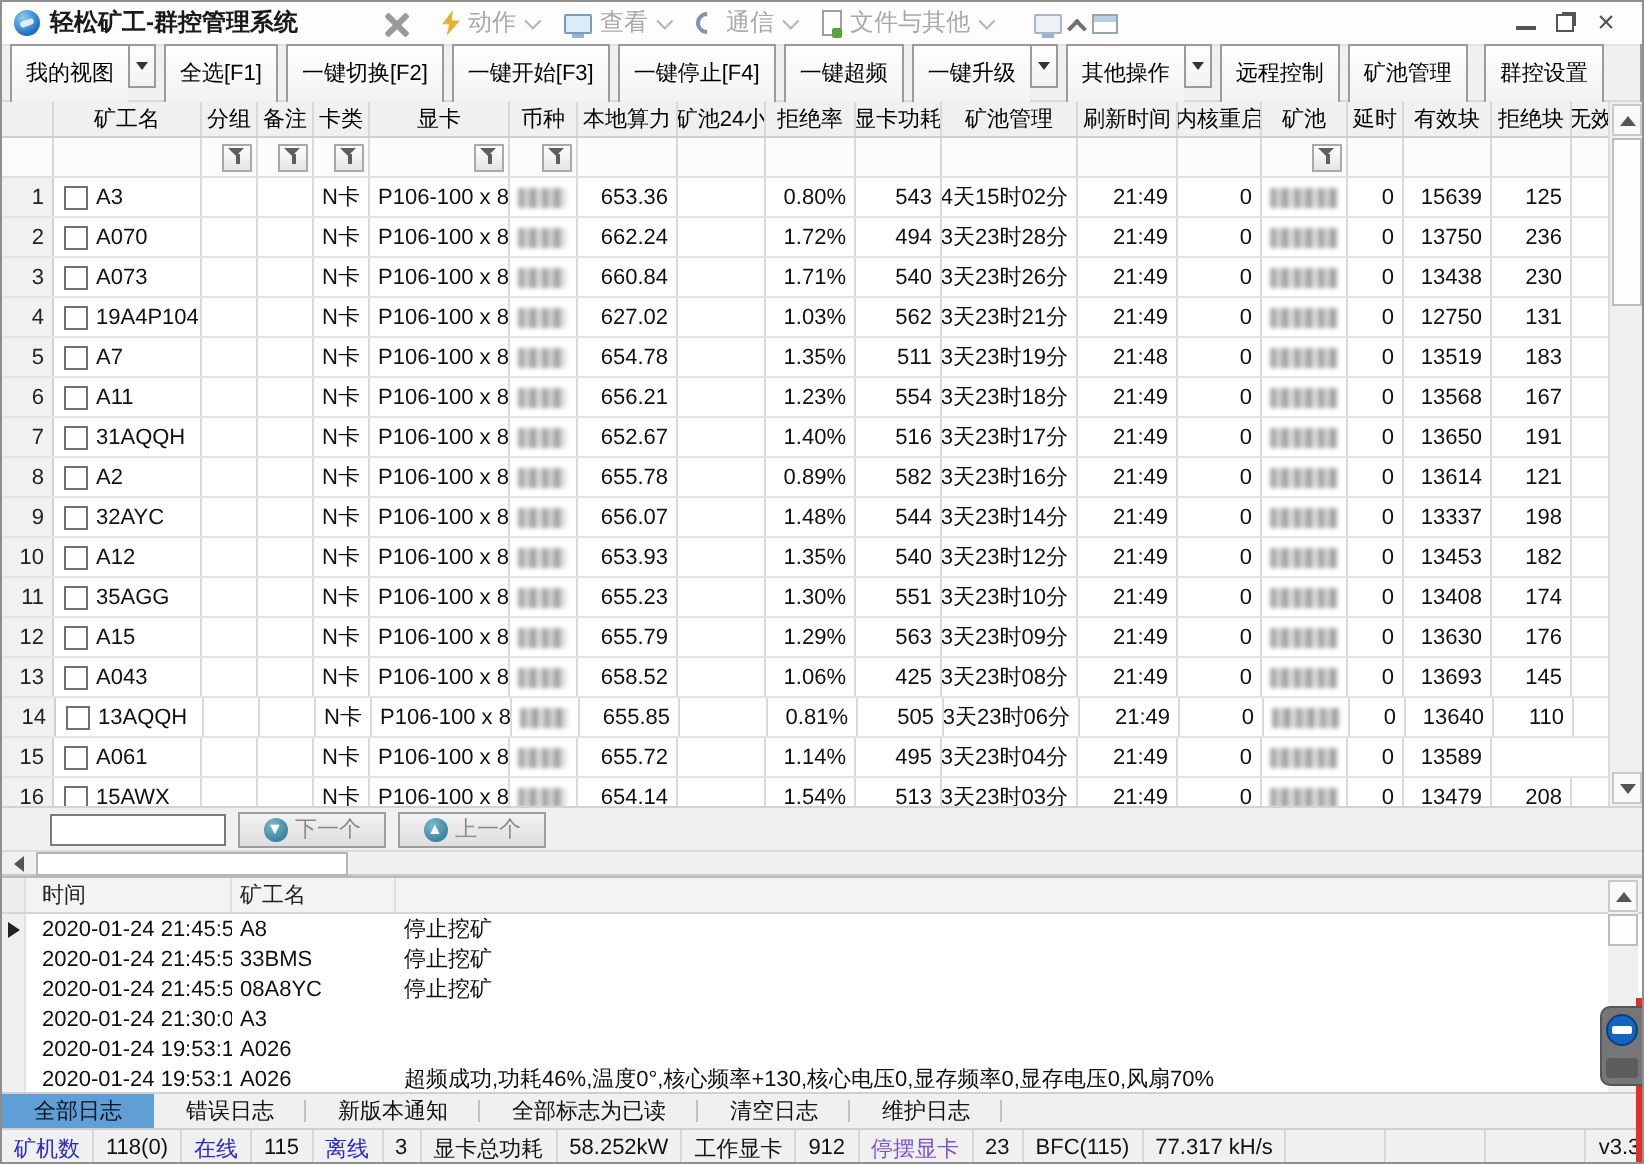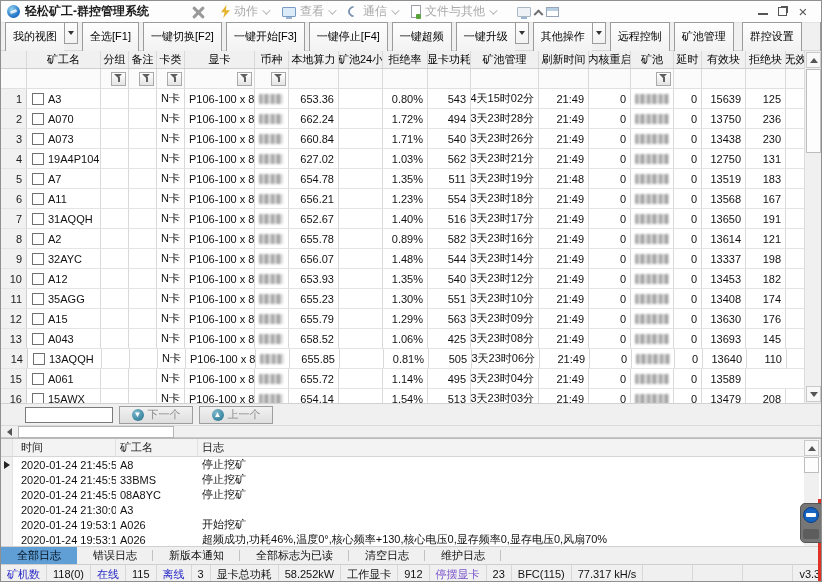--- a/index.html
+++ b/index.html
@@ -747,21 +747,20 @@
         <div class="tri-left"></div>
       </div>
     <div id="hthumb"></div>
   </div>
 
   <div id="log">
     <div id="loghead">
       <div class="lh marker"></div>
       <div class="lh time">时间</div>
       <div class="lh miner">矿工名</div>
-      <div class="lh msg">日志</div>
     </div>
     <div id="logrows">
         <div class="lrow">
           <div class="lc marker">
             <div class="play-tri"></div>
           </div>
           <div class="lc time">2020-01-24 21:45:53</div>
           <div class="lc miner">A8</div>
           <div class="lc msg">停止挖矿</div>
         </div>
@@ -779,21 +778,20 @@
         </div>
         <div class="lrow">
           <div class="lc marker"></div>
           <div class="lc time">2020-01-24 21:30:06</div>
           <div class="lc miner">A3</div>
         </div>
         <div class="lrow">
           <div class="lc marker"></div>
           <div class="lc time">2020-01-24 19:53:17</div>
           <div class="lc miner">A026</div>
-          <div class="lc msg">开始挖矿</div>
         </div>
         <div class="lrow">
           <div class="lc marker"></div>
           <div class="lc time">2020-01-24 19:53:17</div>
           <div class="lc miner">A026</div>
           <div class="lc msg">超频成功,功耗46%,温度0°,核心频率+130,核心电压0,显存频率0,显存电压0,风扇70%</div>
         </div>
       </div>
     <div id="logscroll">
       <div class="sb-btn">

